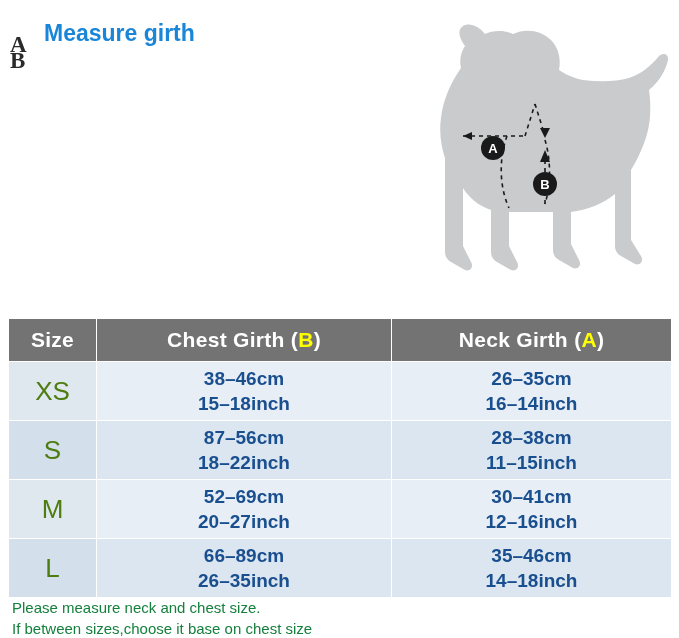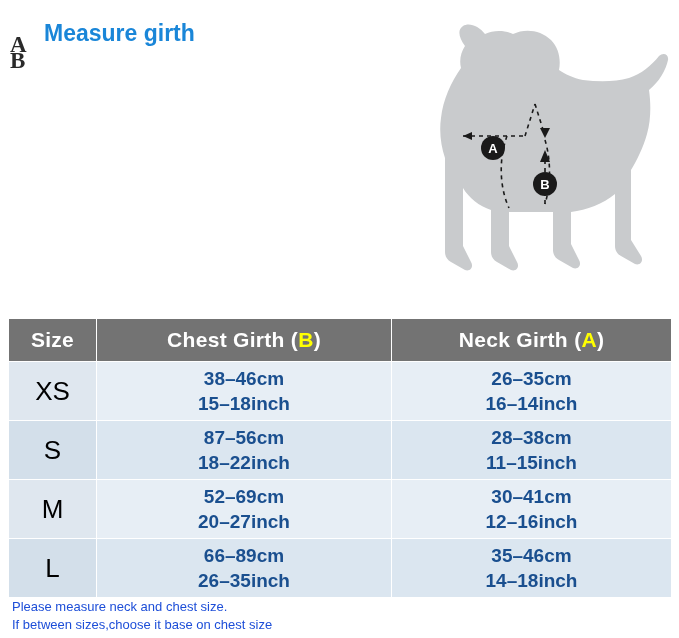--- a/index.html
+++ b/index.html
@@ -98,21 +98,21 @@
     color: #ffff00;
     font-weight: 700;
   }
   .col-size { width: 88px; }
   .col-chest { width: 295px; }
   .col-neck { width: 280px; }
 
   .size-cell {
     font-size: 26px;
     font-family: "Liberation Sans", sans-serif;
-    color: #000000;
+    color: #4d7c0f;
     font-weight: 400;
     background: #dfe7ef;
     height: 58px;
     vertical-align: middle;
   }
   .val-cell {
     background: #e7eef5;
     color: #1a4f8f;
     font-size: 19px;
     font-weight: 700;
@@ -121,23 +121,23 @@
     vertical-align: middle;
   }
   .row-alt .size-cell { background: #d3dfea; }
   .row-alt .val-cell { background: #dbe6f0; }
 
   
   .notes {
     position: absolute;
     left: 12px;
     top: 598px;
-    font-size: 13px;
+    font-size: 15px;
     line-height: 1.38;
-    color: #1d4ed8;
+    color: #15803d;
   }
   .notes div { white-space: nowrap; }
 </style>
 </head>
 <body>
 
 <div class="top">
 
   <div class="instructions">
 

